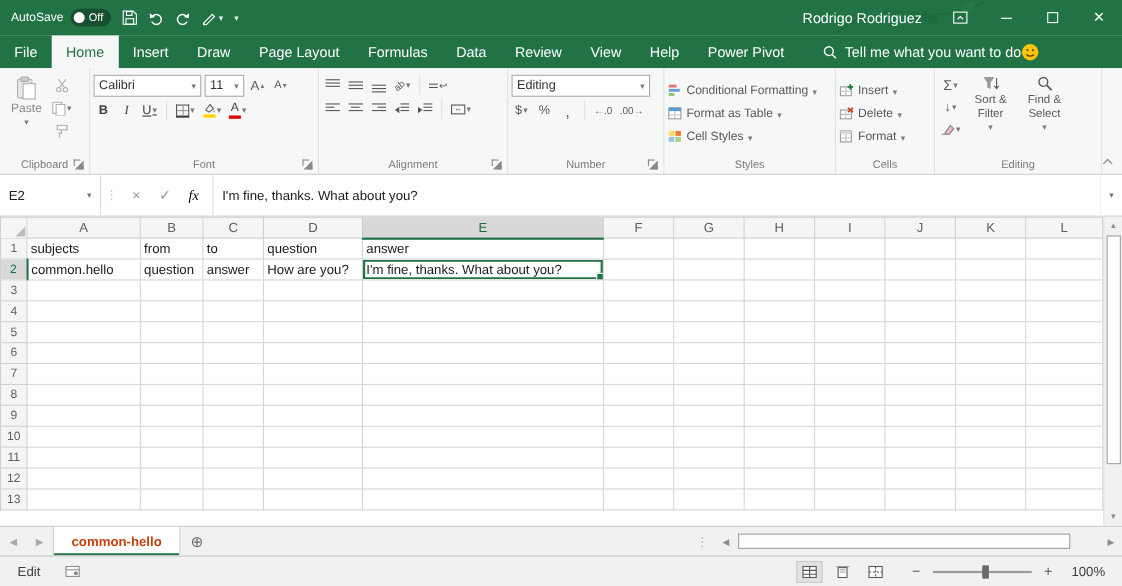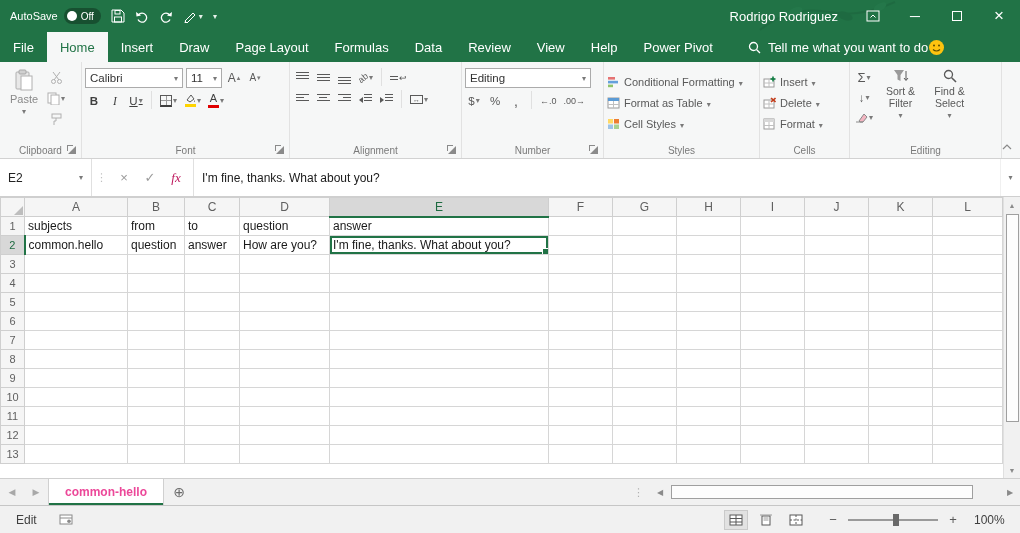--- a/index.html
+++ b/index.html
@@ -71,21 +71,21 @@
   .sum { font-size:13px; color:#595959; }
   .collapse-btn { position:absolute; right:8px; bottom:5px; background:none; border:none; }
 
   
   .fbar { height:38px; background:#fff; border-bottom:1px solid #cfcfcf; display:flex; align-items:stretch; flex:0 0 auto; }
   .namebox { width:92px; display:flex; align-items:center; padding:0 8px; font-size:12px; color:#222; border-right:1px solid #e0e0e0; }
   .namebox .dd { margin-left:auto; }
   .fsep { display:flex; align-items:center; color:#c0c0c0; padding:0 4px; font-size:11px; }
   .fbtns { display:flex; align-items:center; gap:4px; padding:0 6px 0 2px; border-right:1px solid #e0e0e0; }
   .fbtn { width:22px; height:22px; display:flex; align-items:center; justify-content:center; background:none; border:none; color:#9a9a9a; font-size:13px; }
-  .fx { font-style:italic; font-family:"Liberation Serif",serif; color:#be185d; font-size:13px; }
+  .fx { font-style:italic; font-family:"Liberation Serif",serif; color:#000000; font-size:13px; }
   .finput { flex:1; display:flex; align-items:center; padding:0 8px; font-size:12px; color:#1a1a1a; }
   .fexpand { width:20px; display:flex; align-items:center; justify-content:center; color:#9a9a9a; background:none; border:none; border-left:1px solid #f0f0f0; }
 
   
   .gridwrap { height:281px; display:flex; flex:0 0 auto; overflow:hidden; }
   #grid { width:1003px; overflow:hidden; }
   .gtable { border-collapse:collapse; table-layout:fixed; width:1003px; }
   .gtable th, .gtable td { border:1px solid #d6d6d6; height:19px; font-size:12px; font-weight:normal; padding:0 3px; overflow:hidden; white-space:nowrap; }
   .gtable .ch { background:#f5f5f5; color:#5f5f5f; text-align:center; border-color:#cfcfcf; }
   .gtable .rh { background:#f5f5f5; color:#5f5f5f; text-align:center; width:25px; border-color:#cfcfcf; font-size:11px; }
@@ -97,21 +97,21 @@
   .selcell { position:relative; box-shadow:inset 0 0 0 2px #217346; }
   .selcell::after { content:""; position:absolute; right:-1px; bottom:-1px; width:5px; height:5px; background:#217346; border:1px solid #fff; }
   .vscroll { width:17px; background:#f1f1f1; border-left:1px solid #e0e0e0; display:flex; flex-direction:column; align-items:center; }
   .varrow { height:16px; display:flex; align-items:center; justify-content:center; color:#8a8a8a; font-size:7px; background:none; border:none; width:17px; }
   .vthumb { width:13px; height:208px; background:#fdfdfd; border:1px solid #9f9f9f; margin-top:1px; }
   .vtrack-rest { flex:1; }
 
   
   .tabbar { height:27px; background:#f1f1f1; border-top:1px solid #cfcfcf; display:flex; align-items:stretch; font-size:12px; flex:0 0 auto; }
   .snav { width:24px; display:flex; align-items:center; justify-content:center; color:#a8a8a8; font-size:9px; background:none; border:none; }
-  .sheettab { display:flex; align-items:center; padding:0 16px; background:#fff; color:#ec4899; font-weight:bold; border-left:1px solid #d0d0d0; border-right:1px solid #d0d0d0; box-shadow:inset 0 -2px 0 #217346; }
+  .sheettab { display:flex; align-items:center; padding:0 16px; background:#fff; color:#c2410c; font-weight:bold; border-left:1px solid #d0d0d0; border-right:1px solid #d0d0d0; box-shadow:inset 0 -2px 0 #217346; }
   .newsheet { width:30px; display:flex; align-items:center; justify-content:center; color:#6d6d6d; font-size:14px; background:none; border:none; }
   .tspacer { flex:1; }
   .splitdots { display:flex; align-items:center; color:#b0b0b0; font-size:11px; padding:0 6px; }
   .hnav { width:20px; display:flex; align-items:center; justify-content:center; color:#8a8a8a; font-size:8px; background:none; border:none; }
   .htrack { width:330px; position:relative; margin:6px 0; }
   .hthumb { position:absolute; left:1px; top:0; width:302px; height:14px; background:#fdfdfd; border:1px solid #9f9f9f; }
 
   
   .statusbar { flex:1; background:#f1f1f1; border-top:1px solid #c6c6c6; display:flex; align-items:center; font-size:12px; color:#3f3f3f; }
   .mode { padding-left:16px; }

